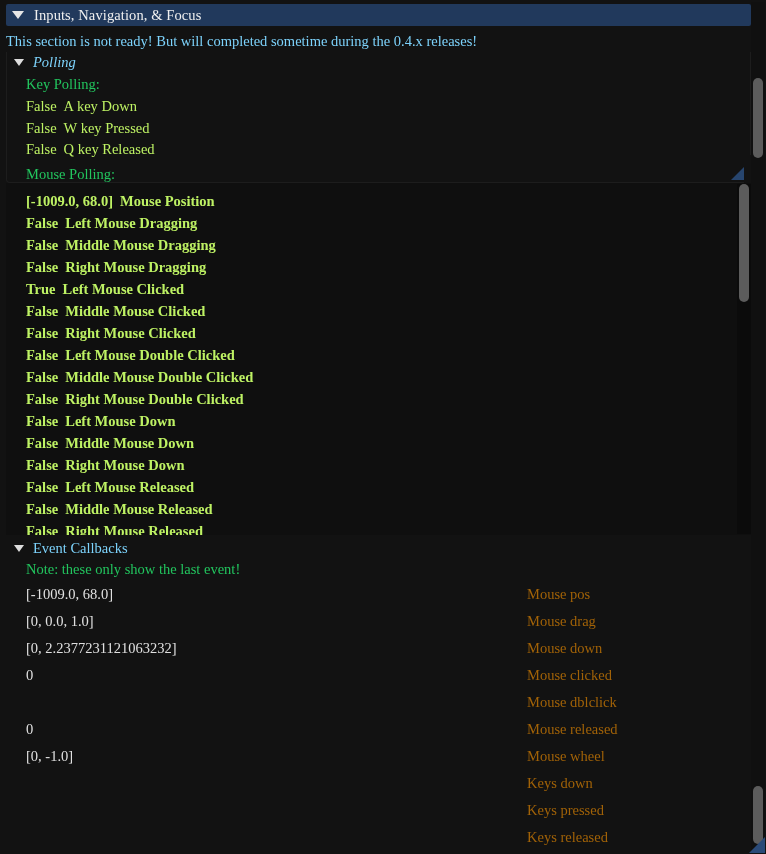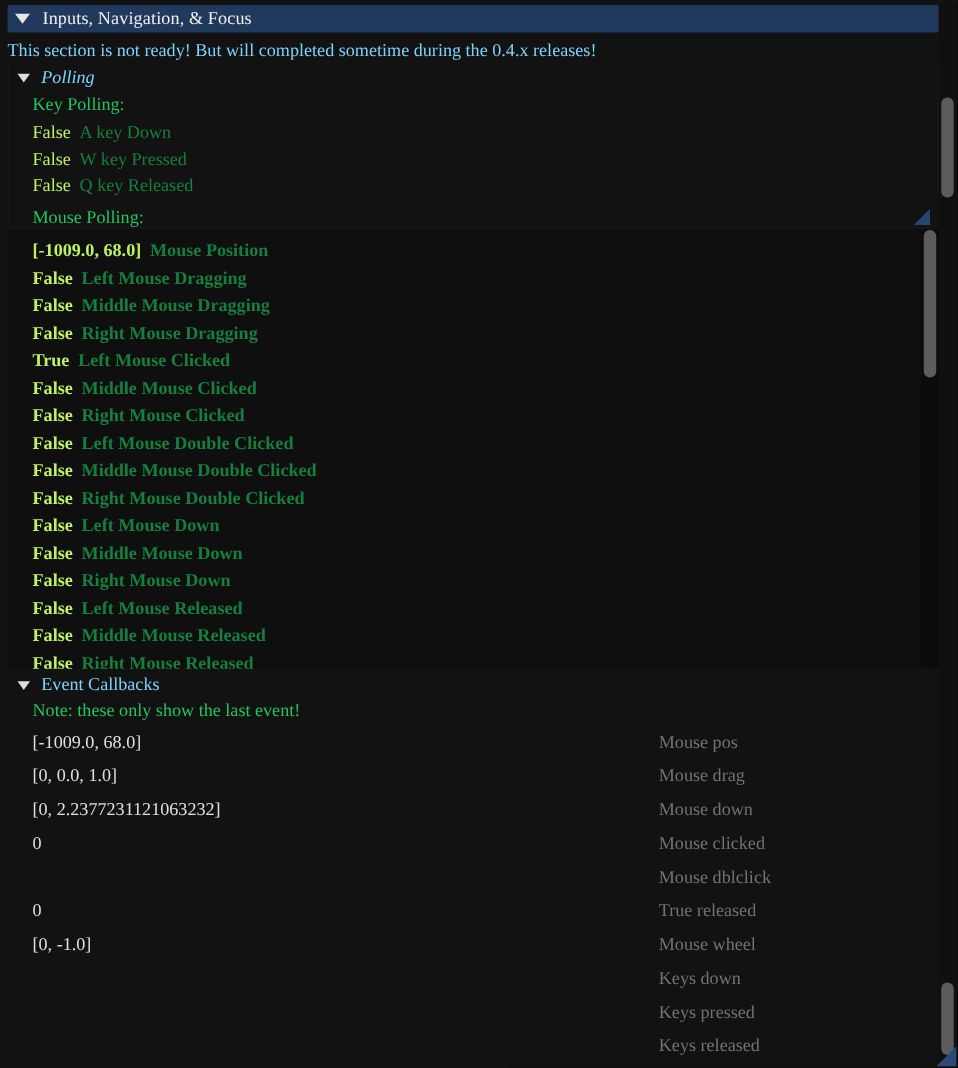--- a/index.html
+++ b/index.html
@@ -76,21 +76,21 @@
     flex: none;
   }
 
   
   .state-line {
     position: absolute;
     white-space: nowrap;
     line-height: 16px;
   }
   .state-line .v { color: #bef264; }
-  .state-line .d { color: #15803d; margin-left: 7px; }
+  .state-line .d { color: #bef264; margin-left: 7px; }
 
   
   #inner-child {
     position: absolute;
     left: 6px;
     top: 183px;
     width: 745px;
     height: 352px;
     background: #0f0f0f;
     overflow: hidden;
@@ -159,21 +159,21 @@
   .cb-val {
     position: absolute;
     left: 26px;
     color: #e0e0e0;
     white-space: nowrap;
     line-height: 16px;
   }
   .cb-label {
     position: absolute;
     left: 527px;
-    color: #737373;
+    color: #a16207;
     white-space: nowrap;
     line-height: 16px;
   }
 </style>
 </head>
 <body>
 
 <div id="root">
 
   <div class="section-header">
@@ -278,21 +278,21 @@
   <div class="cb-val" style="top:640px;">[0, 2.2377231121063232]</div>
   <div class="cb-label" style="top:640px;">Mouse down</div>
 
   <div class="cb-val" style="top:667px;">0</div>
   <div class="cb-label" style="top:667px;">Mouse clicked</div>
 
   <div class="cb-val" style="top:694px;"></div>
   <div class="cb-label" style="top:694px;">Mouse dblclick</div>
 
   <div class="cb-val" style="top:721px;">0</div>
-  <div class="cb-label" style="top:721px;">True released</div>
+  <div class="cb-label" style="top:721px;">Mouse released</div>
 
   <div class="cb-val" style="top:748px;">[0, -1.0]</div>
   <div class="cb-label" style="top:748px;">Mouse wheel</div>
 
   <div class="cb-val" style="top:775px;"></div>
   <div class="cb-label" style="top:775px;">Keys down</div>
 
   <div class="cb-val" style="top:802px;"></div>
   <div class="cb-label" style="top:802px;">Keys pressed</div>
 

